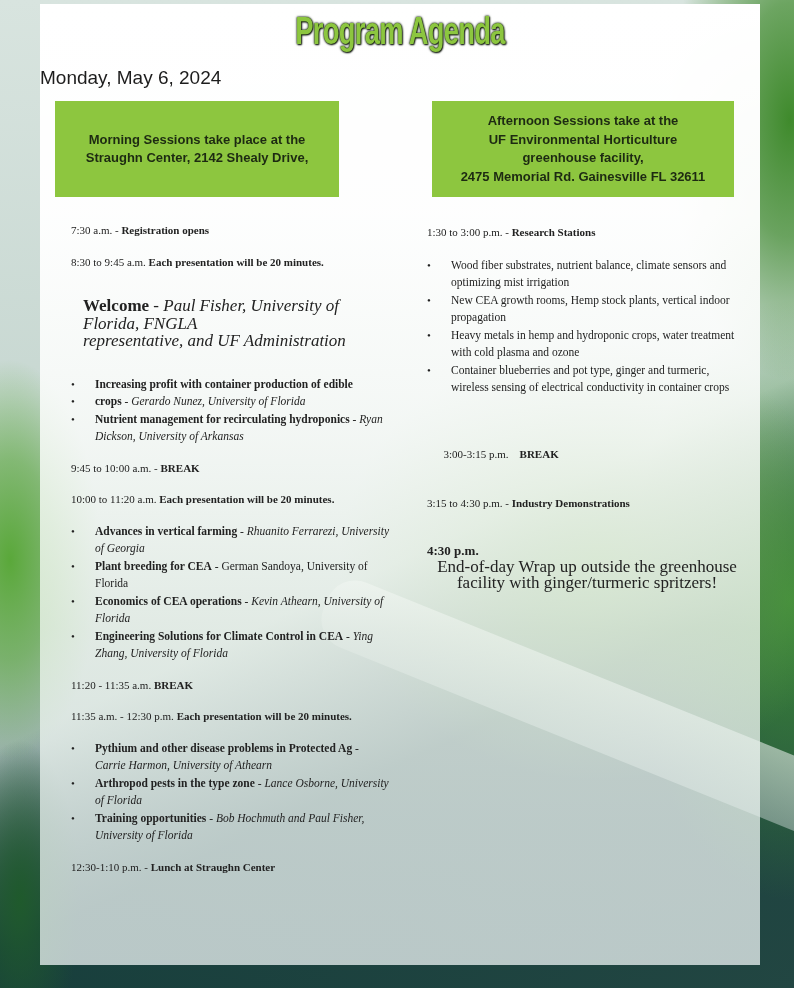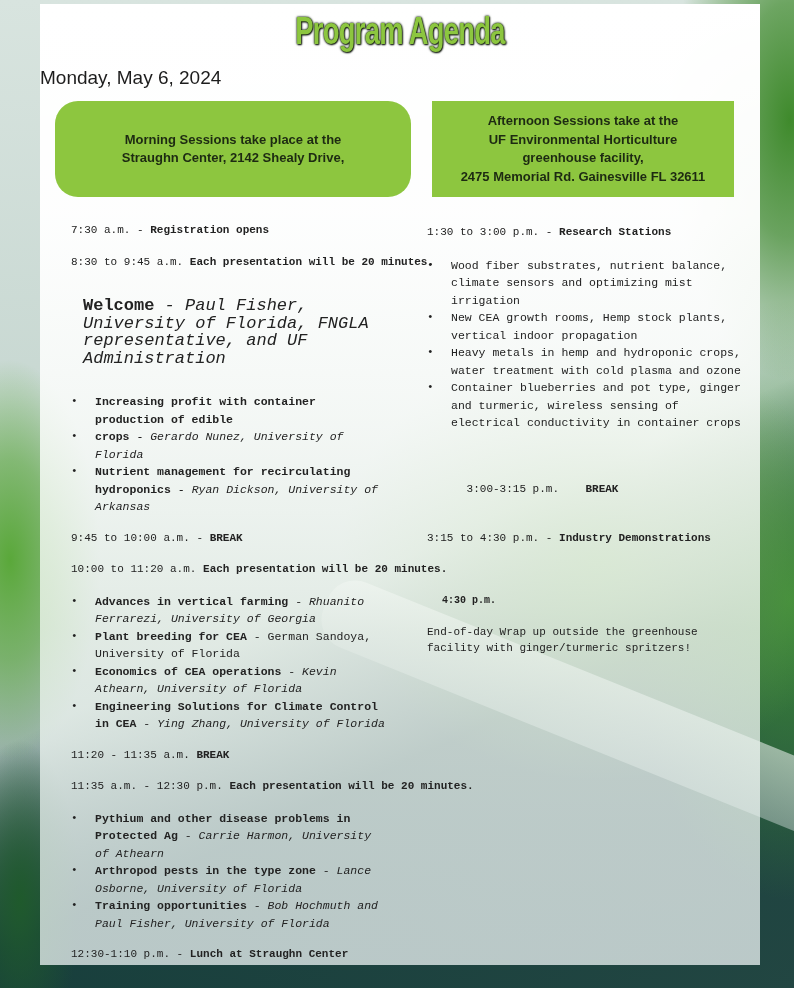--- a/index.html
+++ b/index.html
@@ -46,42 +46,42 @@
   .date {
     position:absolute; left:0; right:0; top:63px; 
     font-size:19px; color:#1d1d1d;
   }
   .header-box {
     position:absolute; top:97px; height:96px;
     background:#8dc63f;
     display:flex; align-items:center; justify-content:center;
     text-align:center; font-weight:bold; font-size:13px; line-height:18.5px; color:#1d2a12;
   }
-  .hb-left { left:15px; width:356px;border-radius:23px; }
+  .hb-left { left:15px; width:284px; }
   .hb-right { left:392px; width:302px;align-items:center; }
   .col {
     position:absolute; font-size:11px; color:#222; line-height:17.5px;
-    font-family:Liberation Mono, monospace;
+    font-family:Liberation Serif, serif;
   }
   .col-left { left:31px; top:218px; width:320px; }
   .col-right { left:387px; top:220px; width:320px; }
   .line { margin:0; white-space:nowrap; }
   .line b { font-weight:bold; }
   .welcome { font-size:17px; margin:12px; }
   .welcome i { font-style:italic; }
   ul.agenda { list-style:none; margin:0; padding:0; }
   ul.agenda li { position:relative; padding-left:24px; font-size:11.5px; line-height:17.5px; }
   ul.agenda li::before { content:"•"; position:absolute; left:0; top:0; font-size:11px; }
   ul.agenda li b { font-weight:bold; }
   ul.agenda li i { font-style:italic; }
   .gap-s { height:14px; }
   .gap-m { height:15px; }
   .gap-l { height:32px; }
-  .wrap-time { font-weight:bold; font-size:10px; margin:15px; }
-  .wrap-text { font-size:11px; margin:0; line-height:16px; }
+  .wrap-time { font-weight:bold; font-size:13px; margin:0; }
+  .wrap-text { font-size:17px; margin:0; line-height:16px;text-align:center; }
 </style>
 </head>
 <body>
 
 <div class="bg"></div>
 <div class="tray"></div>
 
 <div class="panel">
 
   <div class="title">Program Agenda</div>

